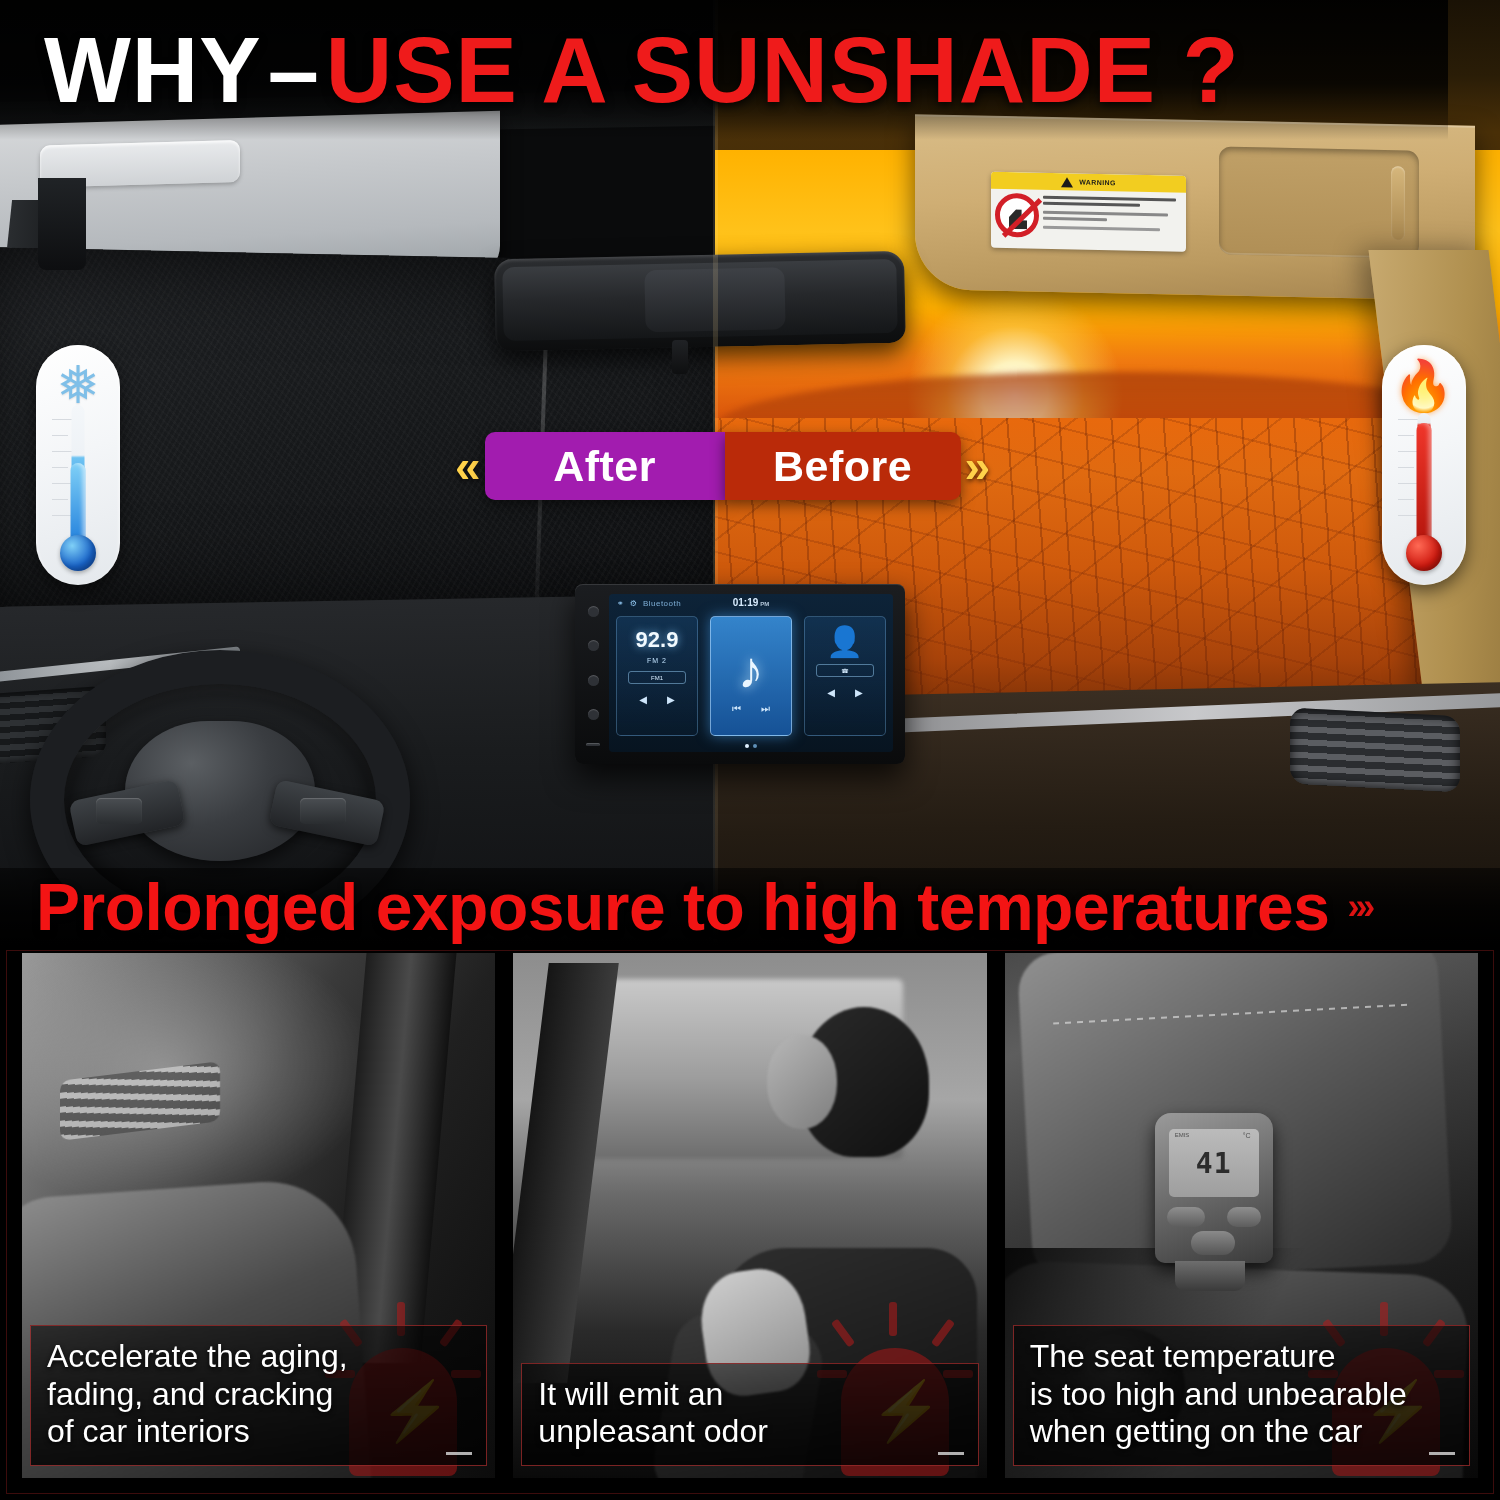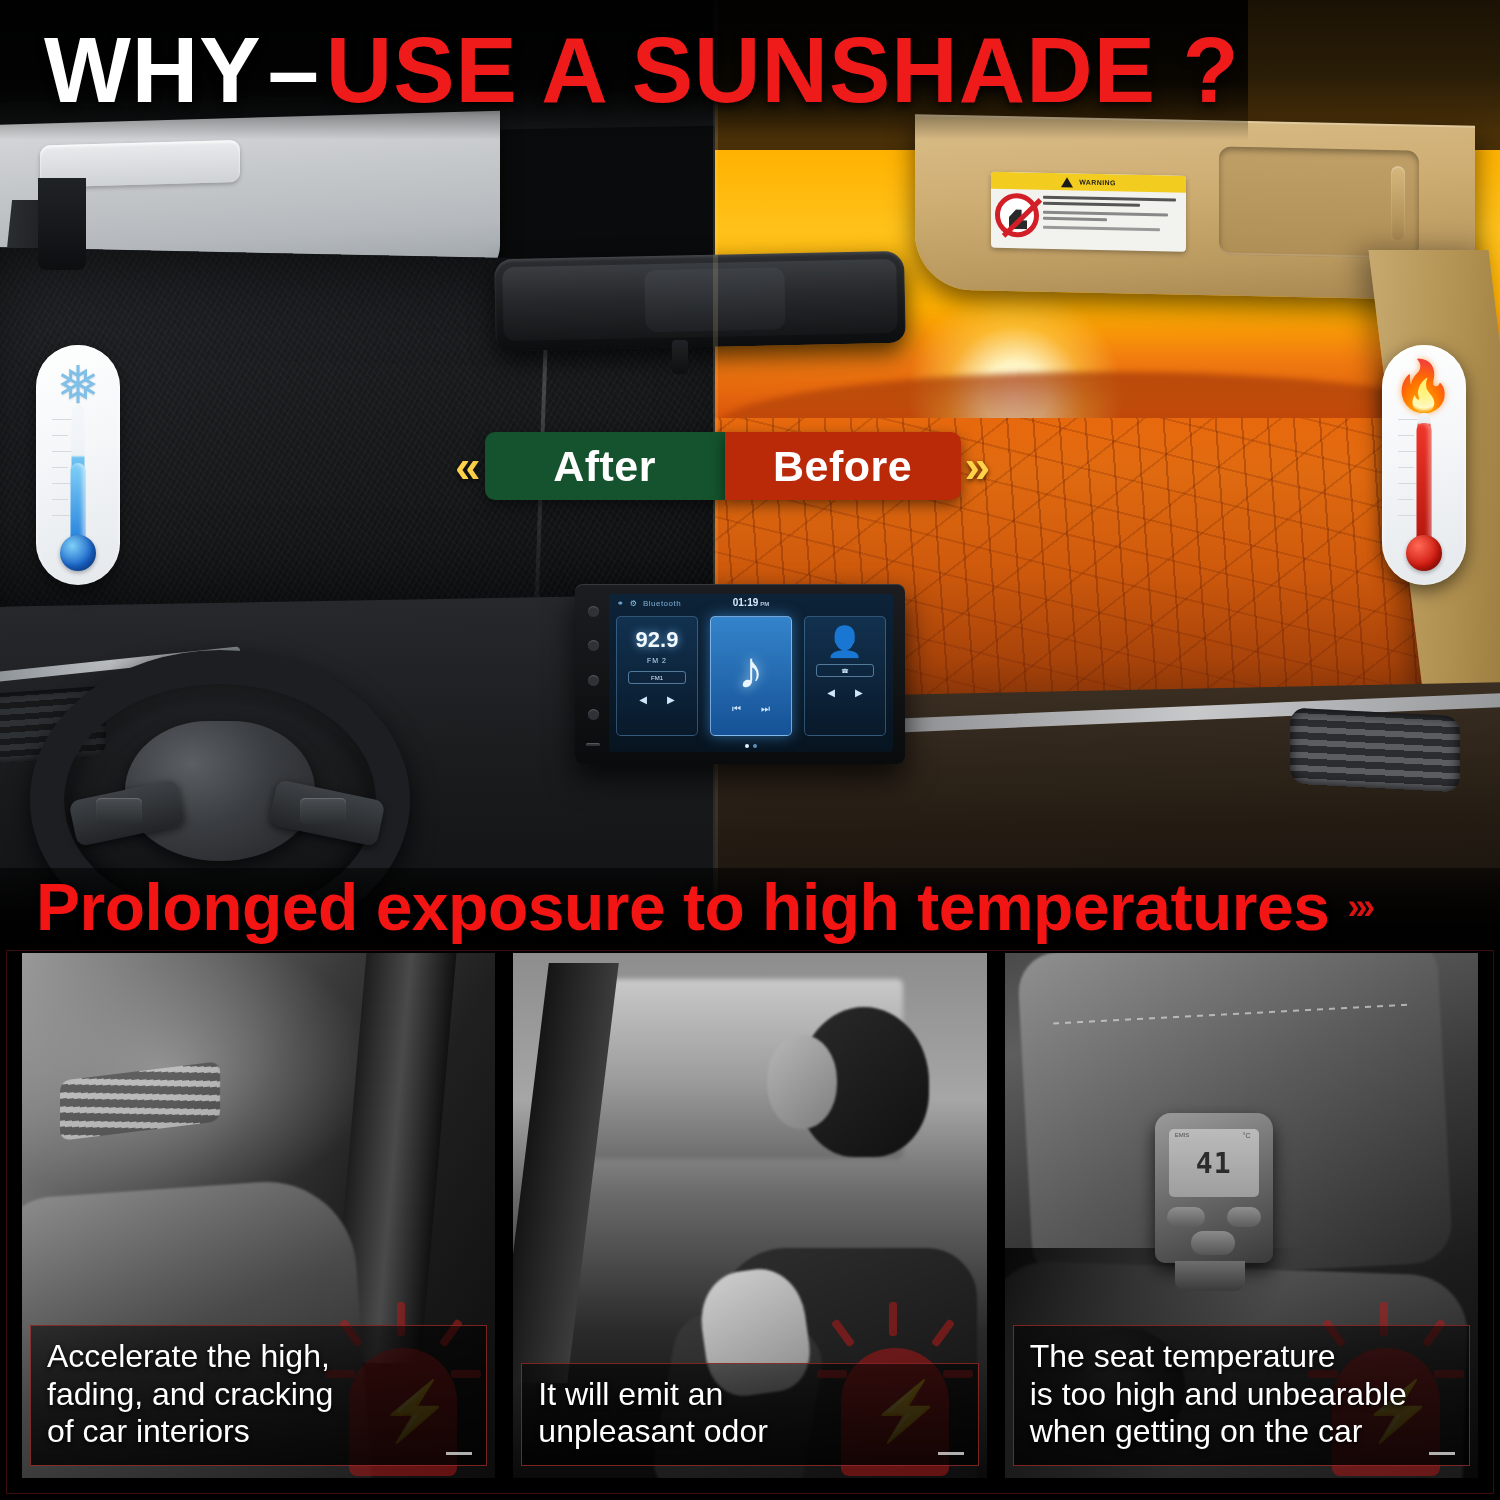--- a/index.html
+++ b/index.html
@@ -215,21 +215,21 @@
     background:linear-gradient(180deg,#202225,#0e0f10); border-radius:4px;
   }
 
   
   .seam { position:absolute; left:713px; top:0; width:5px; height:945px;
     background:linear-gradient(180deg, rgba(255,255,255,.10), rgba(255,210,120,.18), rgba(255,255,255,.06));
     z-index:6; }
 
   
   .title-band {
-    position:absolute; left:0; top:0; width:1248px; height:140px; z-index:20;
+    position:absolute; left:0; top:0; width:1448px; height:140px; z-index:20;
     background:linear-gradient(180deg,rgba(0,0,0,.92) 0%, rgba(0,0,0,.78) 60%, rgba(0,0,0,0) 100%);
     display:flex; align-items:center; padding-left:44px;
   }
   .title { font-size:92px; font-weight:bold; letter-spacing:1px; line-height:1;
     white-space:nowrap; font-family:"Liberation Sans", sans-serif; }
   .title .w { color:#ffffff; text-shadow:0 3px 8px rgba(0,0,0,.8); }
   .title .dash { color:#ffffff; margin:0 6px; }
   .title .r { color:#ef1b1b; text-shadow:0 3px 10px rgba(0,0,0,.85); }
 
   
@@ -264,21 +264,21 @@
     color:#ec2a12; text-shadow:0 0 6px rgba(255,120,0,.6); }
 
   
   .ab-wrap { position:absolute; left:455px; top:432px; z-index:18; display:flex; align-items:center; }
   .chev { color:#ffd24a; font-size:46px; font-weight:bold; line-height:1; text-shadow:0 2px 5px rgba(0,0,0,.7); }
   .chev.l { margin-right:4px; letter-spacing:-10px; padding-right:10px; }
   .chev.r { margin-left:4px; letter-spacing:-10px; padding-right:10px; }
   .badge { height:68px; display:flex; align-items:center; justify-content:center; padding:0 34px;
     font-size:43px; font-weight:bold; color:#fff; letter-spacing:.5px;
     box-shadow:0 5px 14px rgba(0,0,0,.5); }
-  .badge.after  { background:#14532d; border-radius:10px 0 0 10px; min-width:240px; }
+  .badge.after  { background:#a21caf; border-radius:10px 0 0 10px; min-width:240px; }
   .badge.before { background:#ba2a09; border-radius:0 10px 10px 0; min-width:236px; }
 
   
   .head-unit {
     position:absolute; left:575px; top:584px; width:330px; height:180px; z-index:14;
     background:linear-gradient(180deg,#1b1d20,#0a0b0c);
     border-radius:8px; padding:8px 6px;
     box-shadow:0 14px 30px rgba(0,0,0,.75), inset 0 1px 0 rgba(255,255,255,.12);
   }
   .hu-side { position:absolute; left:8px; top:22px; width:20px; height:140px;
@@ -595,21 +595,21 @@
       <div class="hazard">
         <i class="hz1"></i>
           <i class="hz2"></i>
           <i class="hz3"></i>
           <i class="hz4"></i>
           <i class="hz5"></i>
         <div class="dome"></div>
         <span class="bolt">⚡</span>
       </div>
       <div class="caption">
-        <p>Accelerate the high,
+        <p>Accelerate the aging,
 fading, and cracking
 of car interiors</p>
         <span class="tick"></span>
       </div>
     </div>
 
     <div class="card">
       <div class="card-photo p2">
         <div class="window"></div>
         <div class="doorframe"></div>

